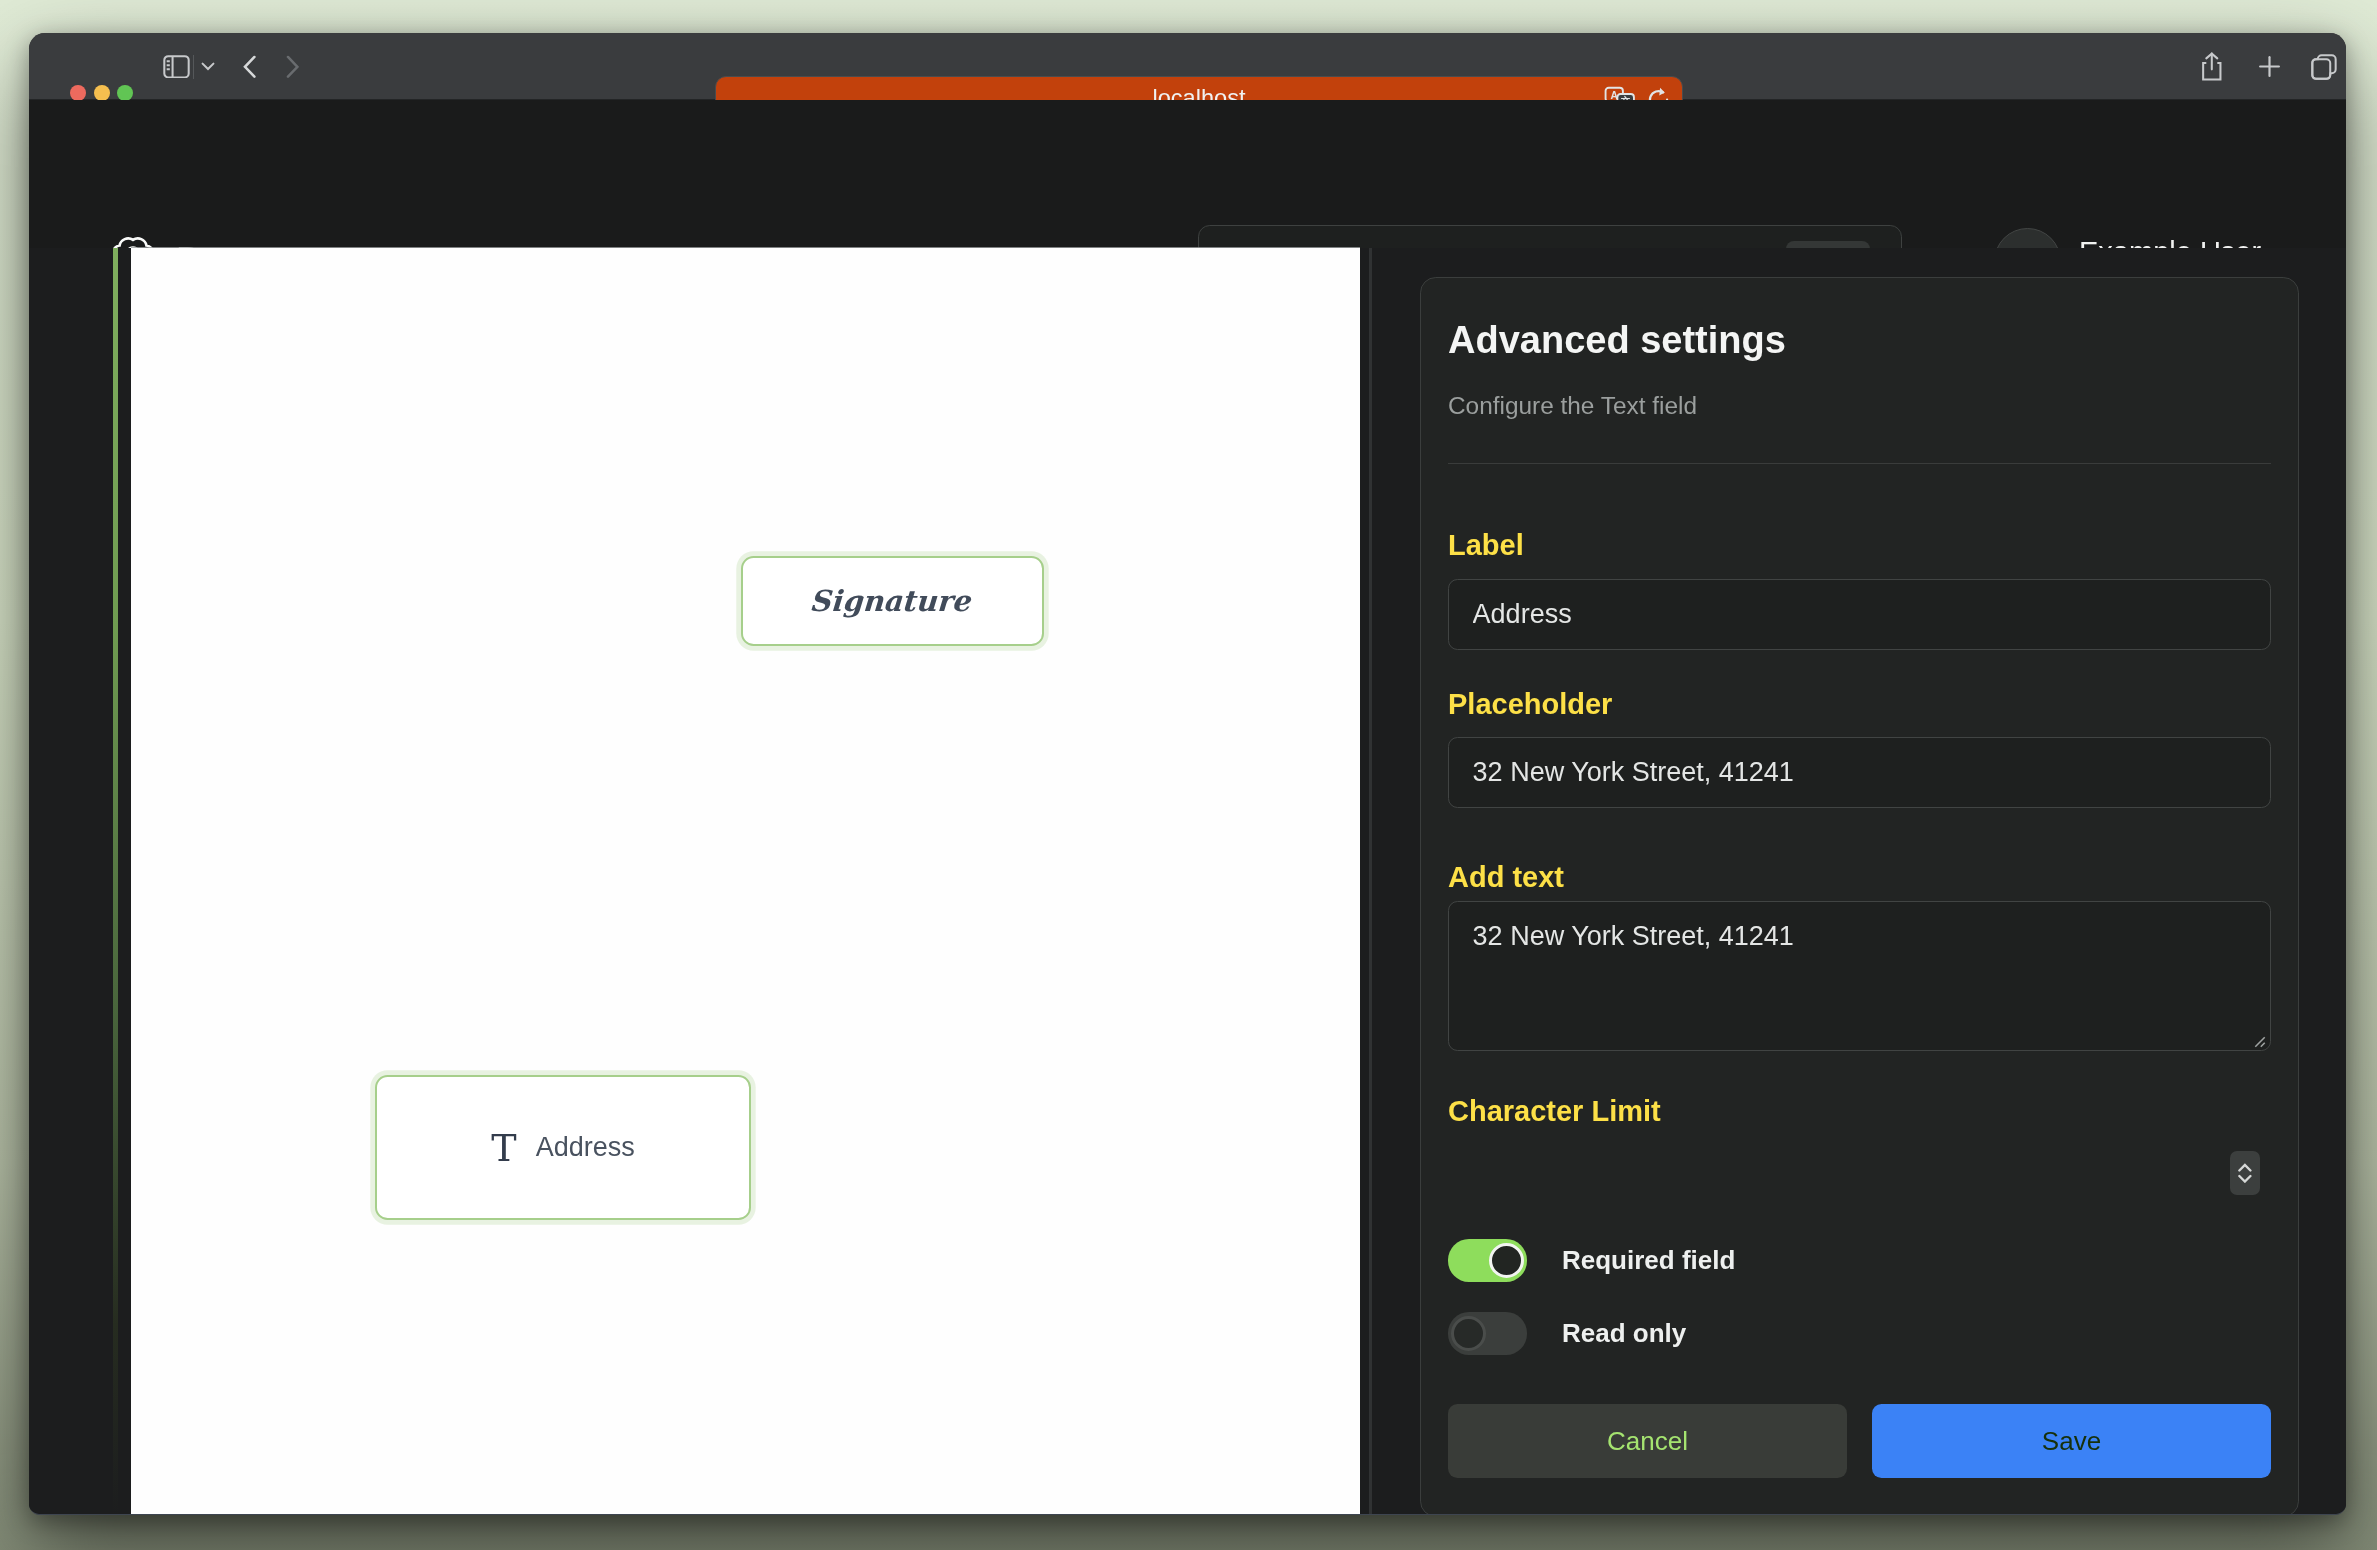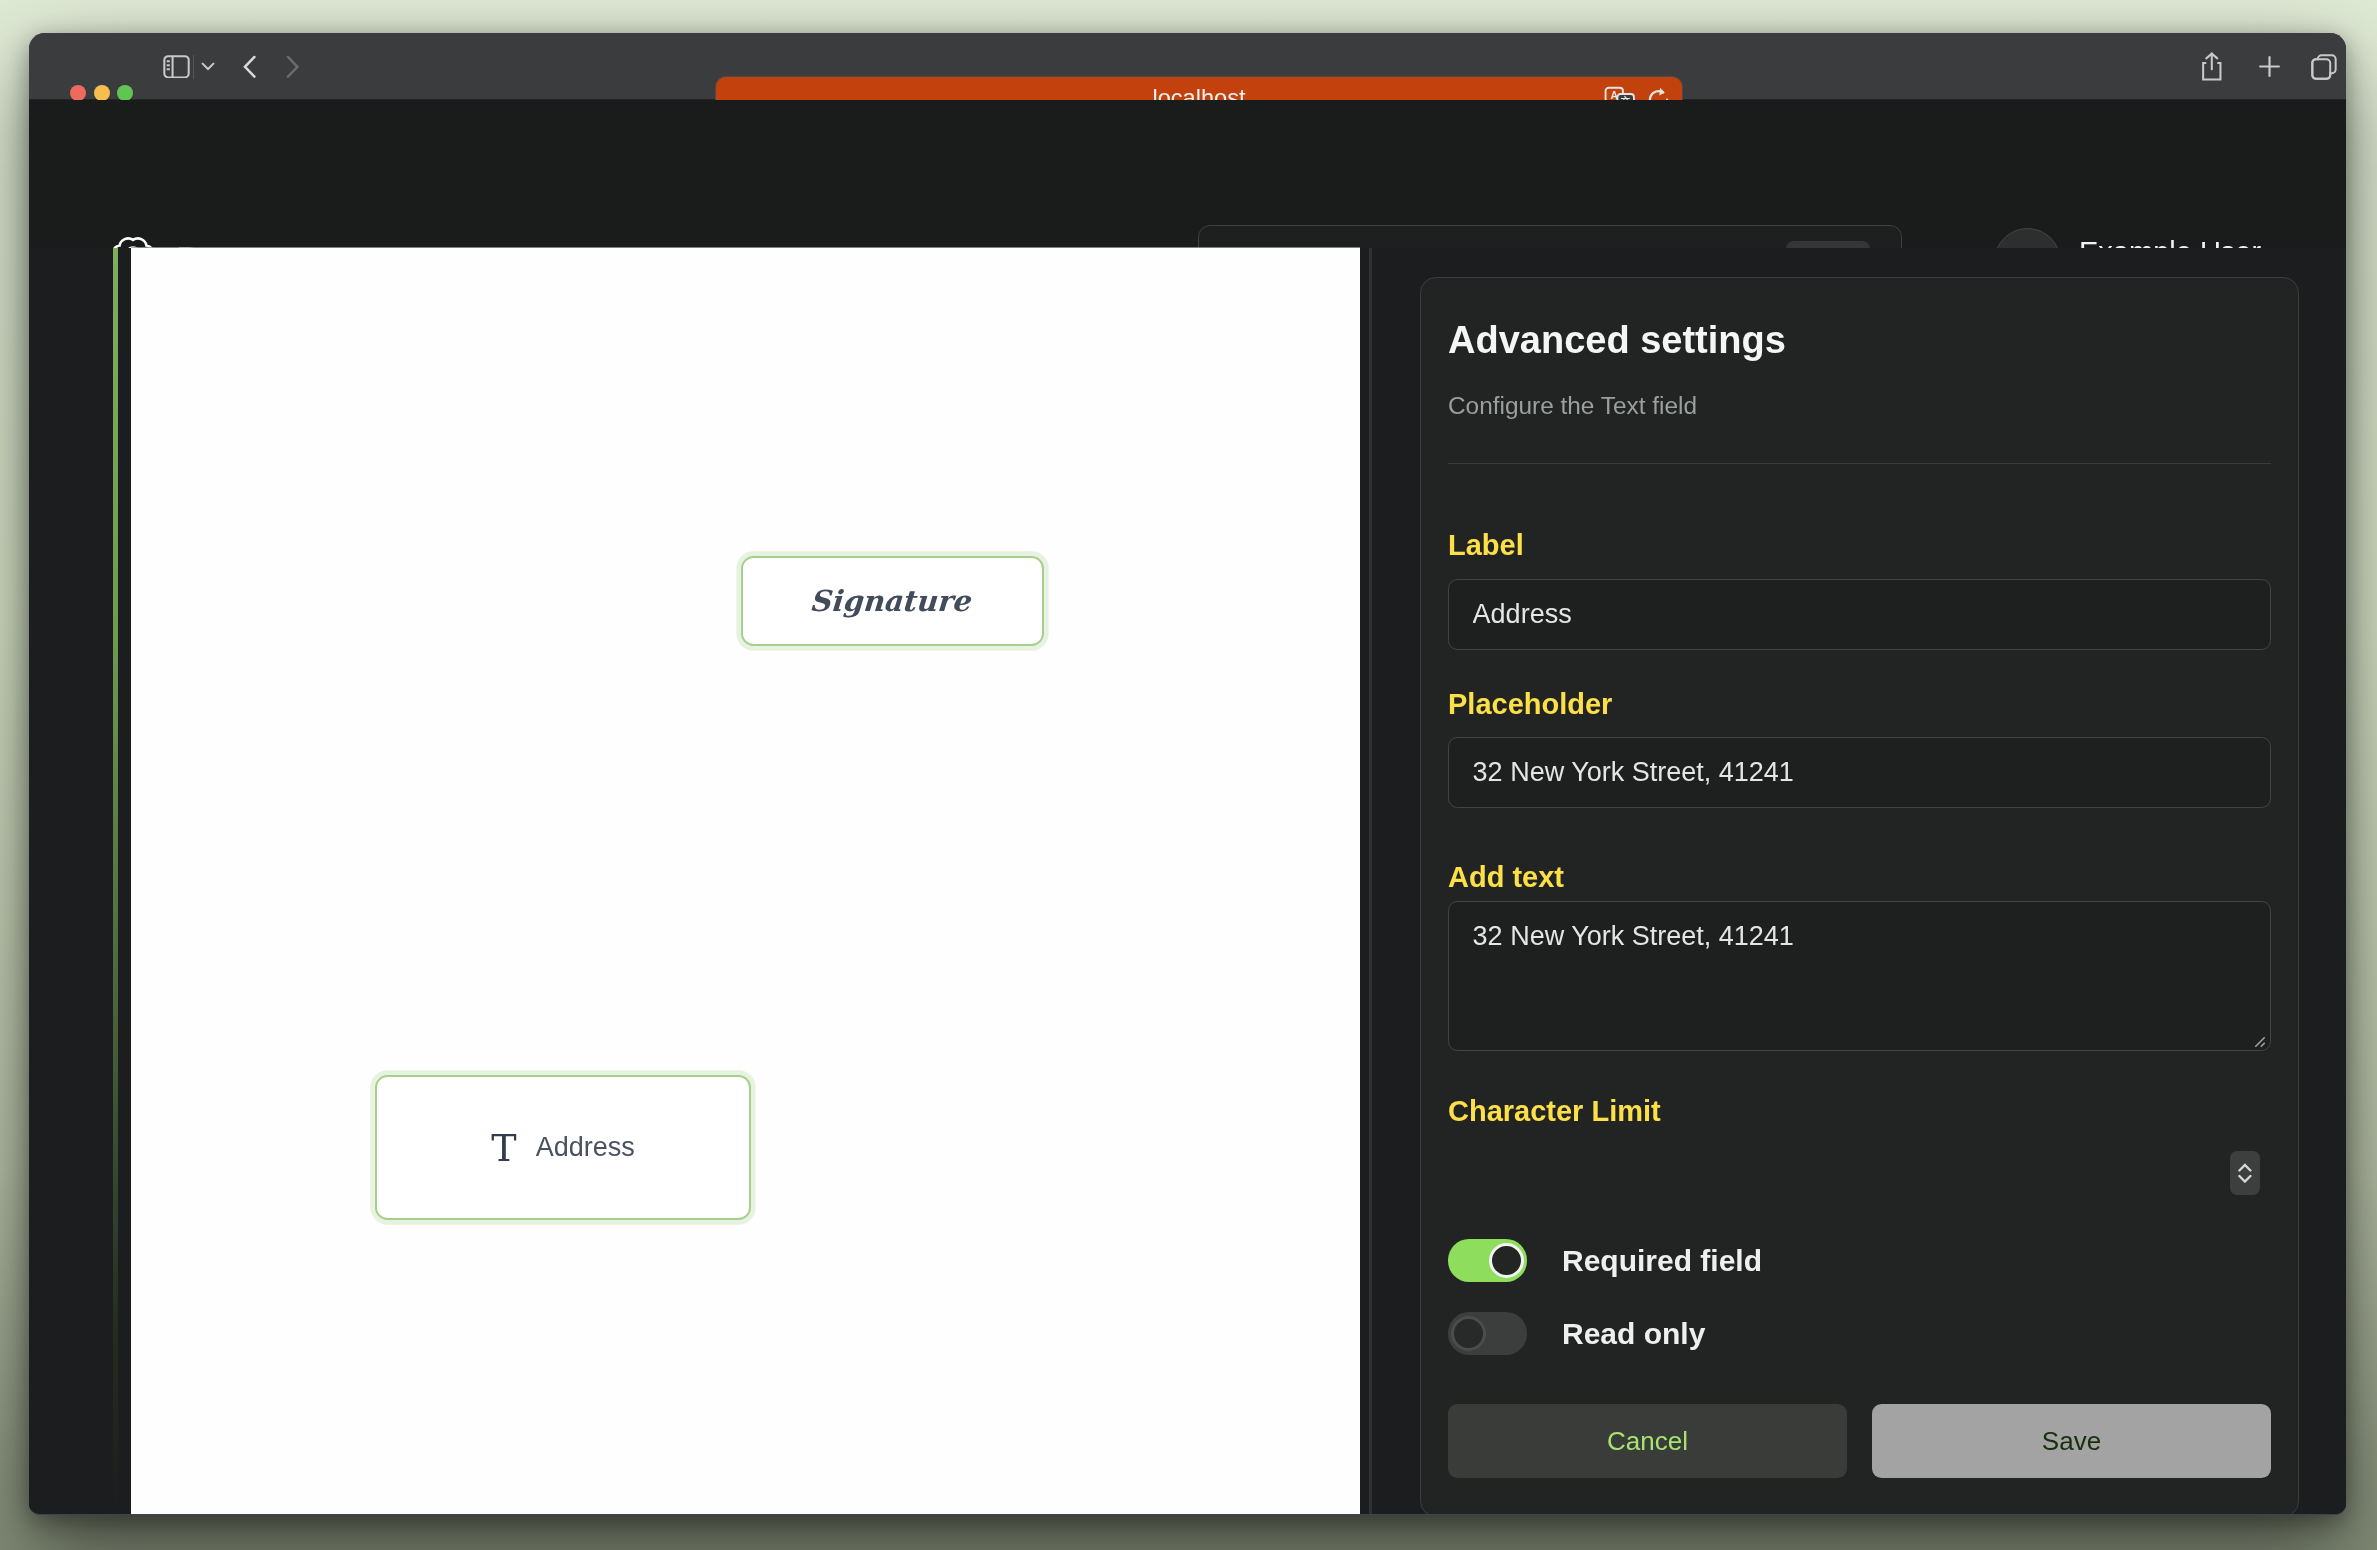--- a/index.html
+++ b/index.html
@@ -82,27 +82,27 @@
   #stepper { position:absolute; right:38px; top:873px; width:30px; height:44px; border-radius:7px;
     background:#3c3f3e; color:#d6d8d7; display:flex; flex-direction:column; align-items:center; justify-content:center; gap:1.6px; }
 
   .toggle-row { position:absolute; left:27px; display:flex; align-items:center; gap:35px; }
   #toggle-row-required { top:961px; } #toggle-row-readonly { top:1034px; }
   .toggle { position:relative; width:79px; height:43px; border-radius:21px; background:#3b3e3c; }
   .toggle .knob { position:absolute; top:3.9px; width:35px; height:35px; border-radius:50%;
     background:#272a28; border:3.2px solid #4a4d4b; left:3.2px; }
   .toggle.on { background:#8edd5c; }
   .toggle.on .knob { left:auto; right:3.2px; background:#222522; border:3.9px solid #f2f4f1; }
-  .toggle-label { font-size:30px; font-weight:600; color:#eef0ef; }
+  .toggle-label { font-size:26px; font-weight:600; color:#eef0ef; }
 
   .btn { position:absolute; top:1126px; width:399px; height:74px; border-radius:9.5px; border:none;
     font-size:26px; font-weight:500; font-family:"Liberation Sans", sans-serif; cursor:pointer;
     display:flex; align-items:center; justify-content:center; }
   #btn-cancel { left:27px; background:#393c38; color:#a5e470; }
-  #btn-save { right:27px; background:#a3a3a3; color:#16300a; }
+  #btn-save { right:27px; background:#3b82f6; color:#16300a; }
 
   svg { display:block; }
 </style>
 </head>
 <body>
 
 <div id="screen">
   <div id="window">
 
     <div id="toolbar">

